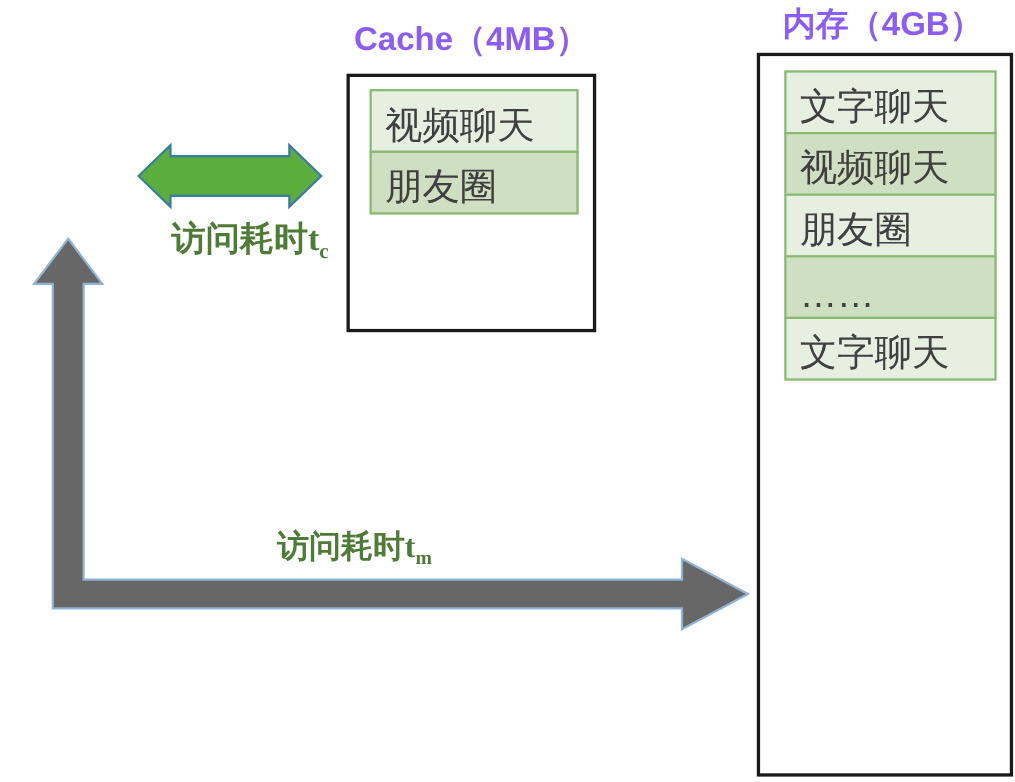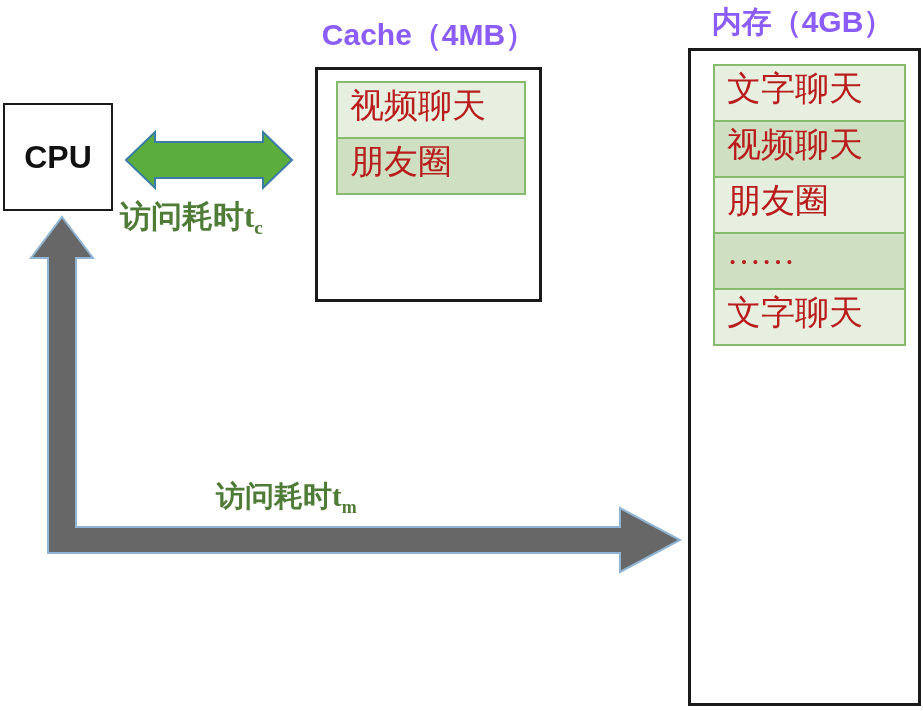--- a/index.html
+++ b/index.html
@@ -28,50 +28,47 @@
     position:absolute; text-align:center; font-weight:bold; font-size:30px;
     color:#8b5cf6; white-space:nowrap;
   }
   .cache-title{left:315px; top:15px; width:227px;}
   .mem-title{left:688px; top:2px; width:229px;}
   .rows{position:absolute;}
   .cache-rows{left:18px; top:11px; width:190px;}
   .mem-rows{left:22px; top:13px; width:193px;}
   .row{
     height:58px; box-sizing:border-box; border:2px solid var(--row-border);
-    margin-top:-2px; display:flex; align-items:flex-start; padding-left:12px;
-    font-family:Liberation Serif, serif; font-size:34px; color:#b91c1c;
+    margin-top:-2px; display:flex; align-items:flex-end; padding-left:12px;
+    font-family:Liberation Sans, sans-serif; font-size:34px; color:#404040;
     white-space:nowrap; overflow:hidden;
   }
   .row:first-child{margin-top:0;}
   .row:nth-child(odd){background:var(--row-light);}
   .row:nth-child(even){background:var(--row-dark);}
   .access-label{
     position:absolute; font-family:"Liberation Serif", serif; font-weight:bold;
-    color:var(--label-green); white-space:nowrap;
+    color:var(--label-green); white-space:nowrap;margin-left:36px;
   }
   .label-tc{left:120px; top:196px; font-size:31px;}
   .label-tm{left:216px; top:477px; font-size:29px;}
   .access-label sub{font-size:0.62em; line-height:0;}
 </style>
 </head>
 <body>
 
 <div class="stage">
 
   <svg class="arrows" viewBox="0 0 923 711" xmlns="http://www.w3.org/2000/svg">
 
     <polygon points="126,160 155,132 155,142 263,142 263,132 292,160 263,188 263,178 155,178 155,188" style="fill:var(--arrow-green); stroke:var(--arrow-green-outline); stroke-width:2;"></polygon>
 
     <polygon points="62,217 93,258 76,258 76,527 620,527 620,508 680,540 620,572 620,553 48,553 48,258 31,258" style="fill:var(--arrow-gray); stroke:var(--arrow-gray-outline); stroke-width:2;"></polygon>
   </svg>
 
-  <div class="box cpu-box">
-    <span>CPU</span>
-  </div>
 
   <div class="title cache-title">Cache（4MB）</div>
   <div class="box cache-box">
     <div class="rows cache-rows">
       <div class="row">
         <span>视频聊天</span>
       </div>
       <div class="row">
         <span>朋友圈</span>
       </div>

